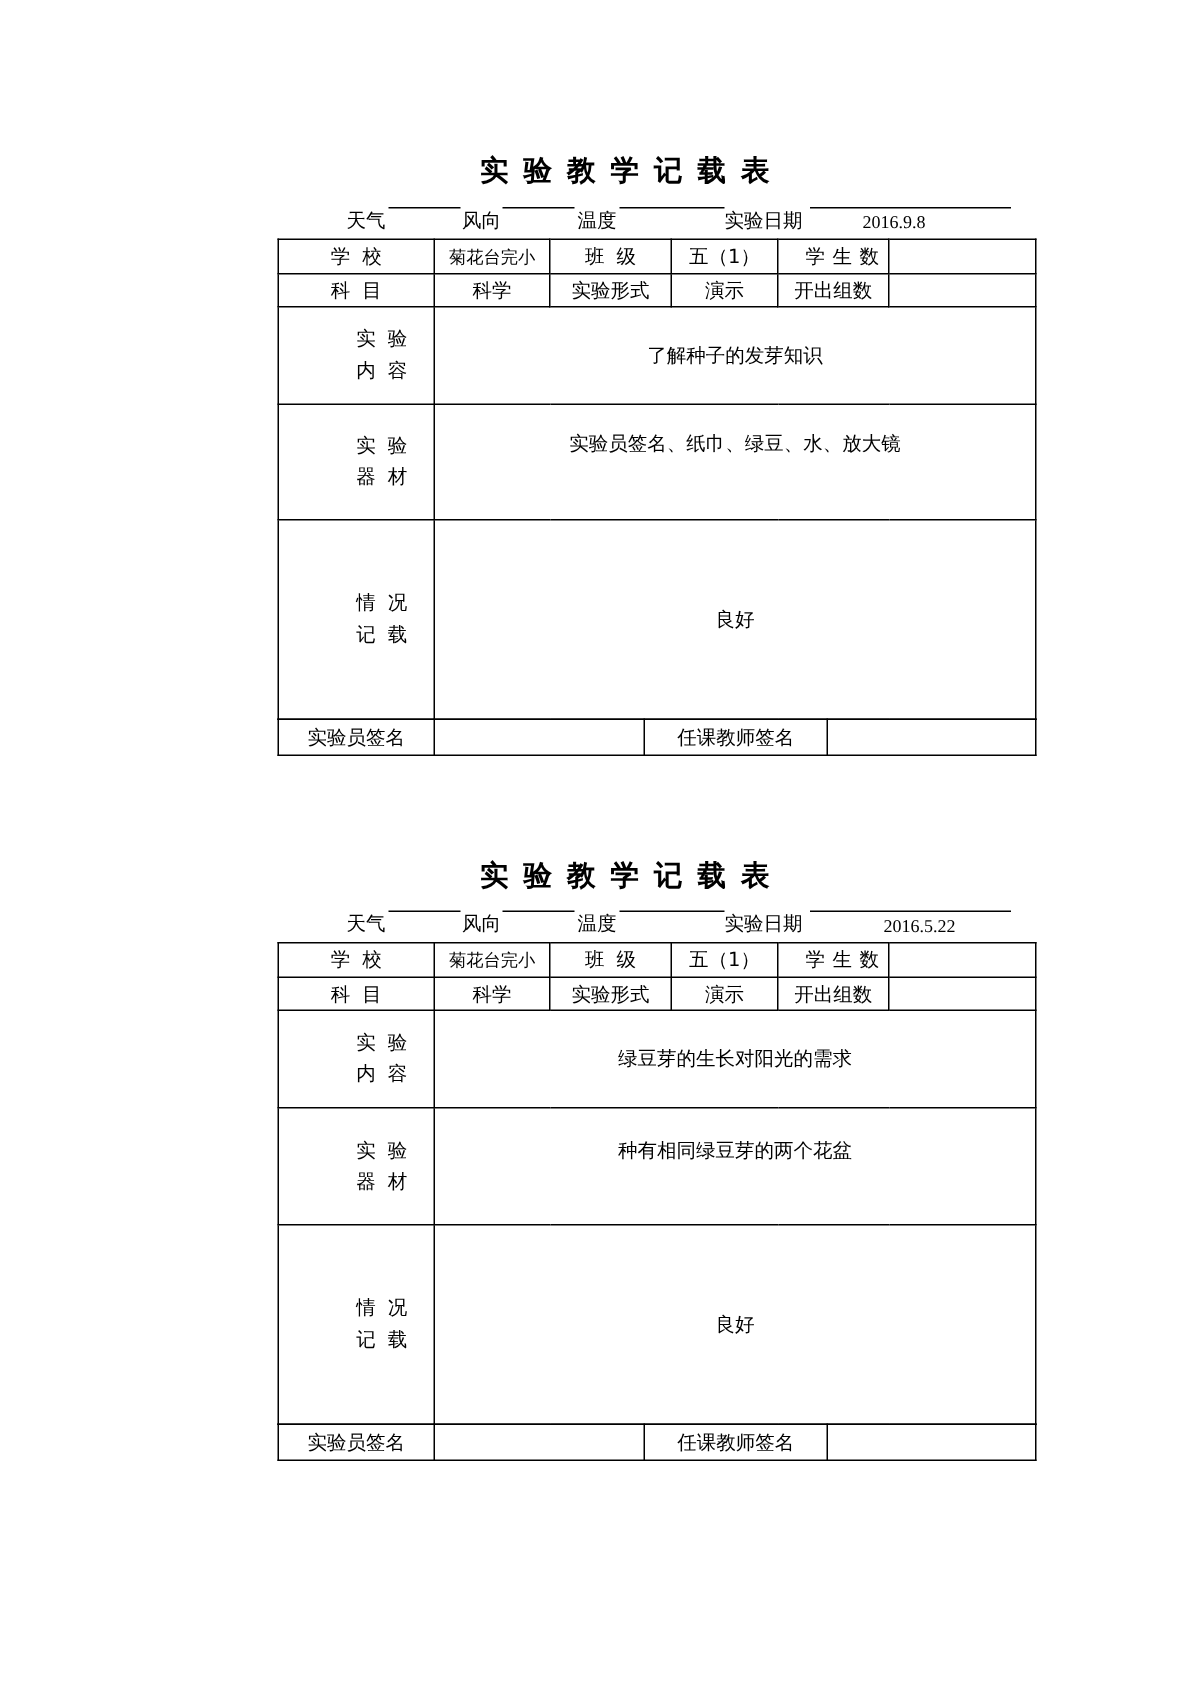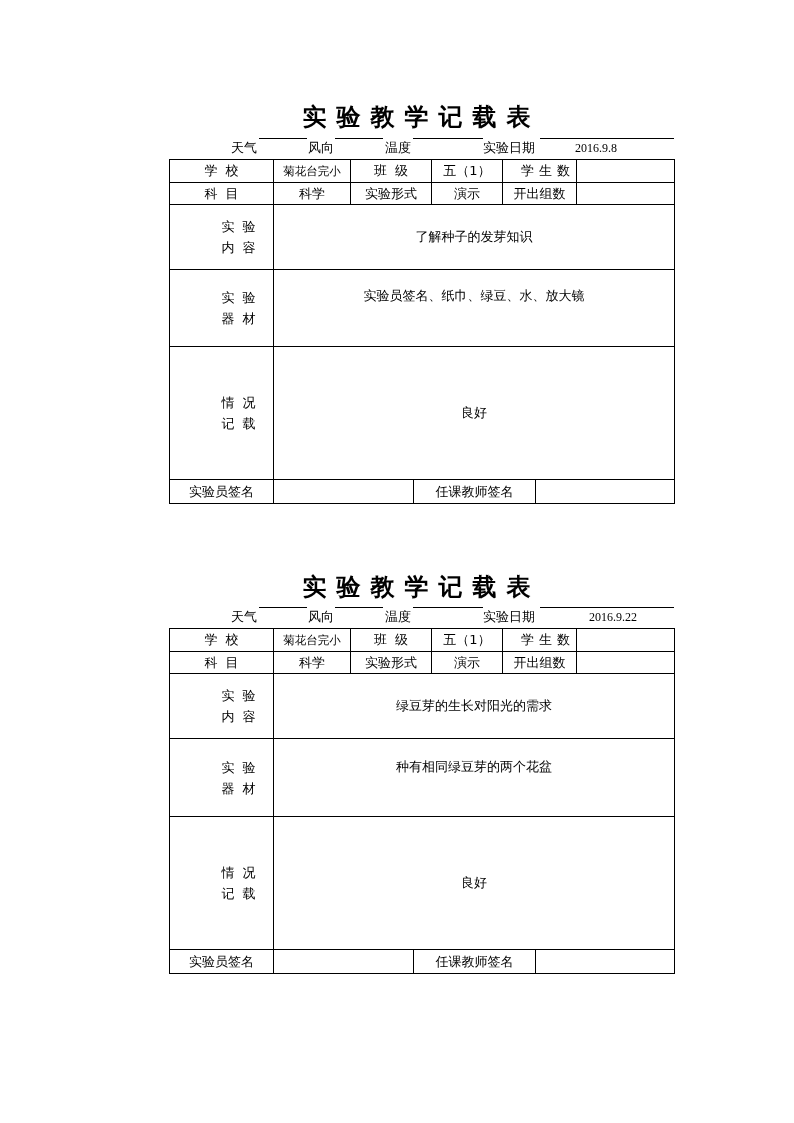--- a/index.html
+++ b/index.html
@@ -1,23 +1,23 @@
 <!DOCTYPE html>
 <html><head>
 <meta charset="utf-8">
 <style>
   html,body{margin:0;padding:0;background:#fff;}
   body{width:794px;height:1123px;position:relative;overflow:hidden;font-family:"DejaVu Sans","Liberation Sans",sans-serif;color:#000;}
   .form{position:absolute;left:169px;width:505px;}
-  .title{position:absolute;left:0;width:505px;text-align:center;font-size:24px;font-weight:bold;letter-spacing:10px;font-family:"DejaVu Serif","Liberation Serif",serif;}
+  .title{position:absolute;left:0;width:505px;text-align:center;font-size:19px;font-weight:bold;letter-spacing:10px;font-family:"DejaVu Serif","Liberation Serif",serif;}
   .hdr{position:absolute;left:0;width:505px;height:20px;font-size:13px;line-height:20px;white-space:nowrap;}
   .hdr span{position:absolute;top:0;}
   .uline{position:absolute;top:19px;height:0;border-bottom:1px solid #000;}
   .date{font-family:"Liberation Serif","DejaVu Serif",serif;font-size:12px;}
-  table{position:absolute;left:0;width:505px;border-collapse:collapse;table-layout:fixed;font-size:13px;}
+  table{position:absolute;left:16px;width:505px;border-collapse:collapse;table-layout:fixed;font-size:13px;}
   td{border:1px solid #000;text-align:center;vertical-align:middle;padding:0;overflow:hidden;white-space:nowrap;}
   td.top{vertical-align:top;}
   .lbl2{display:inline-block;text-align:center;line-height:21px;letter-spacing:8px;padding-left:8px;margin-left:34px;}
   .small{font-size:11.5px;font-family:Liberation Mono, monospace;}
   .sp{letter-spacing:8px;padding-left:8px;}
   .sp3{letter-spacing:5px;padding-left:17px;}
 </style>
 </head>
 <body>
 
@@ -107,21 +107,21 @@
   <div class="title" style="top:1px;">实验教学记载表</div>
   <div class="hdr" style="top:37px;">
     <span style="left:62px;">天气</span>
     <span class="uline" style="left:90px;width:48px;"></span>
     <span style="left:139px;">风向</span>
     <span class="uline" style="left:166px;width:48px;"></span>
     <span style="left:216px;">温度</span>
     <span class="uline" style="left:244px;width:70px;"></span>
     <span style="left:314px;">实验日期</span>
     <span class="uline" style="left:371px;width:134px;"></span>
-    <span class="date" style="left:420px;">2016.9.22</span>
+    <span class="date" style="left:420px;">2016.5.22</span>
   </div>
   <table style="top:58px;">
     <colgroup>
         <col style="width:104px">
         <col style="width:77px">
         <col style="width:81px">
         <col style="width:71px">
         <col style="width:74px">
         <col style="width:98px">
       </colgroup>

